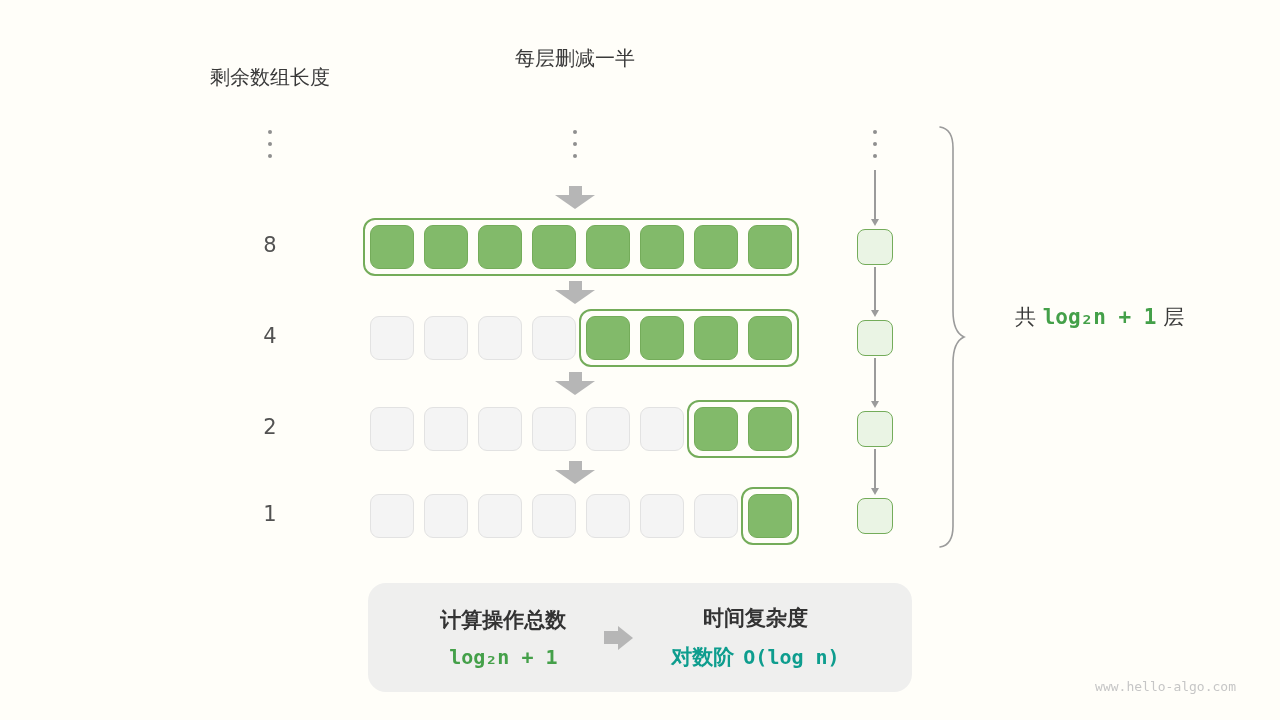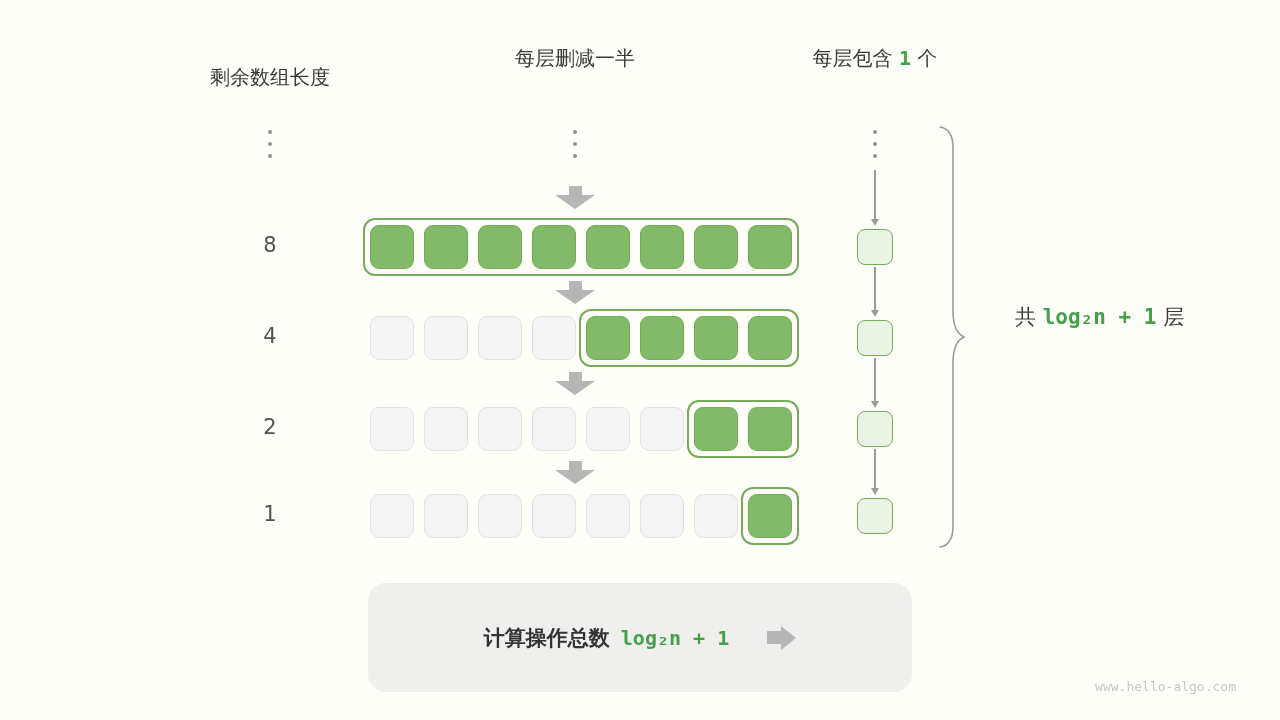--- a/index.html
+++ b/index.html
@@ -40,21 +40,21 @@
   .barrow .head{width:0;height:0;border-left:20px solid transparent;border-right:20px solid transparent;border-top:14px solid var(--arrow-gray)}
 
   .brace-wrap{position:absolute;left:938px;top:126px}
   .layers{position:absolute;left:1015px;top:298px;line-height:38px;font-size:21px;white-space:nowrap}
 
   .summary{
     position:absolute;left:368px;top:583px;width:544px;height:109px;
     background:#EFEFEE;border-radius:18px;
     display:flex;align-items:center;justify-content:center;gap:38px;
   }
-  .sum-col{display:flex;align-items:center;gap:11px}
+  .sum-col{display:flex;flex-direction:column;align-items:center;gap:11px}
   .sum-title{font-size:21px;font-weight:bold;color:#333}
   .sum-formula{font-size:20px;white-space:nowrap}
   .sum-formula .cls{margin-right:9px;font-size:21px}
   .rarrow{display:flex;align-items:center}
   .rarrow .stem{width:14px;height:13px;background:var(--arrow-gray)}
   .rarrow .head{width:0;height:0;border-top:12px solid transparent;border-bottom:12px solid transparent;border-left:15px solid var(--arrow-gray)}
 
   .watermark{position:absolute;right:44px;top:679px;font-size:13px;color:#C6C6C6;
     font-family:"DejaVu Sans Mono","Liberation Mono",monospace}
 </style>
@@ -63,21 +63,20 @@
 
 <div id="diagram">
 
   <div class="hdr hdr-left">
     <span>剩余数组长度</span>
   </div>
   <div class="hdr hdr-center">
     <div>每层删减一半</div>
   </div>
   <div class="hdr hdr-right">
-    <div><span>每层包含 </span><span class="mono green-text">1</span><span> 个</span></div>
   </div>
 
   <div class="vdots" style="left:268px;top:130px">
       <i></i>
       <i></i>
       <i></i>
     </div>
   <div class="vdots" style="left:573px;top:130px">
       <i></i>
       <i></i>
@@ -99,20 +98,24 @@
 
   <div class="summary">
     <div class="sum-col">
       <div class="sum-title">计算操作总数</div>
       <div class="sum-formula mono green-text">log₂n + 1</div>
     </div>
     <div class="rarrow">
         <div class="stem"></div>
         <div class="head"></div>
       </div>
+    <div class="sum-col">
+      <div class="sum-title">时间复杂度</div>
+      <div class="sum-formula"><span class="cls teal-text">对数阶</span><span class="mono teal-text">O(log n)</span></div>
+    </div>
   </div>
 
   <div class="watermark">www.hello-algo.com</div>
 <div class="barrow" style="left: 555px; top: 186px;">
       <div class="stem"></div>
       <div class="head"></div>
     </div>
     <div class="barrow" style="left: 555px; top: 281px;">
       <div class="stem"></div>
       <div class="head"></div>

